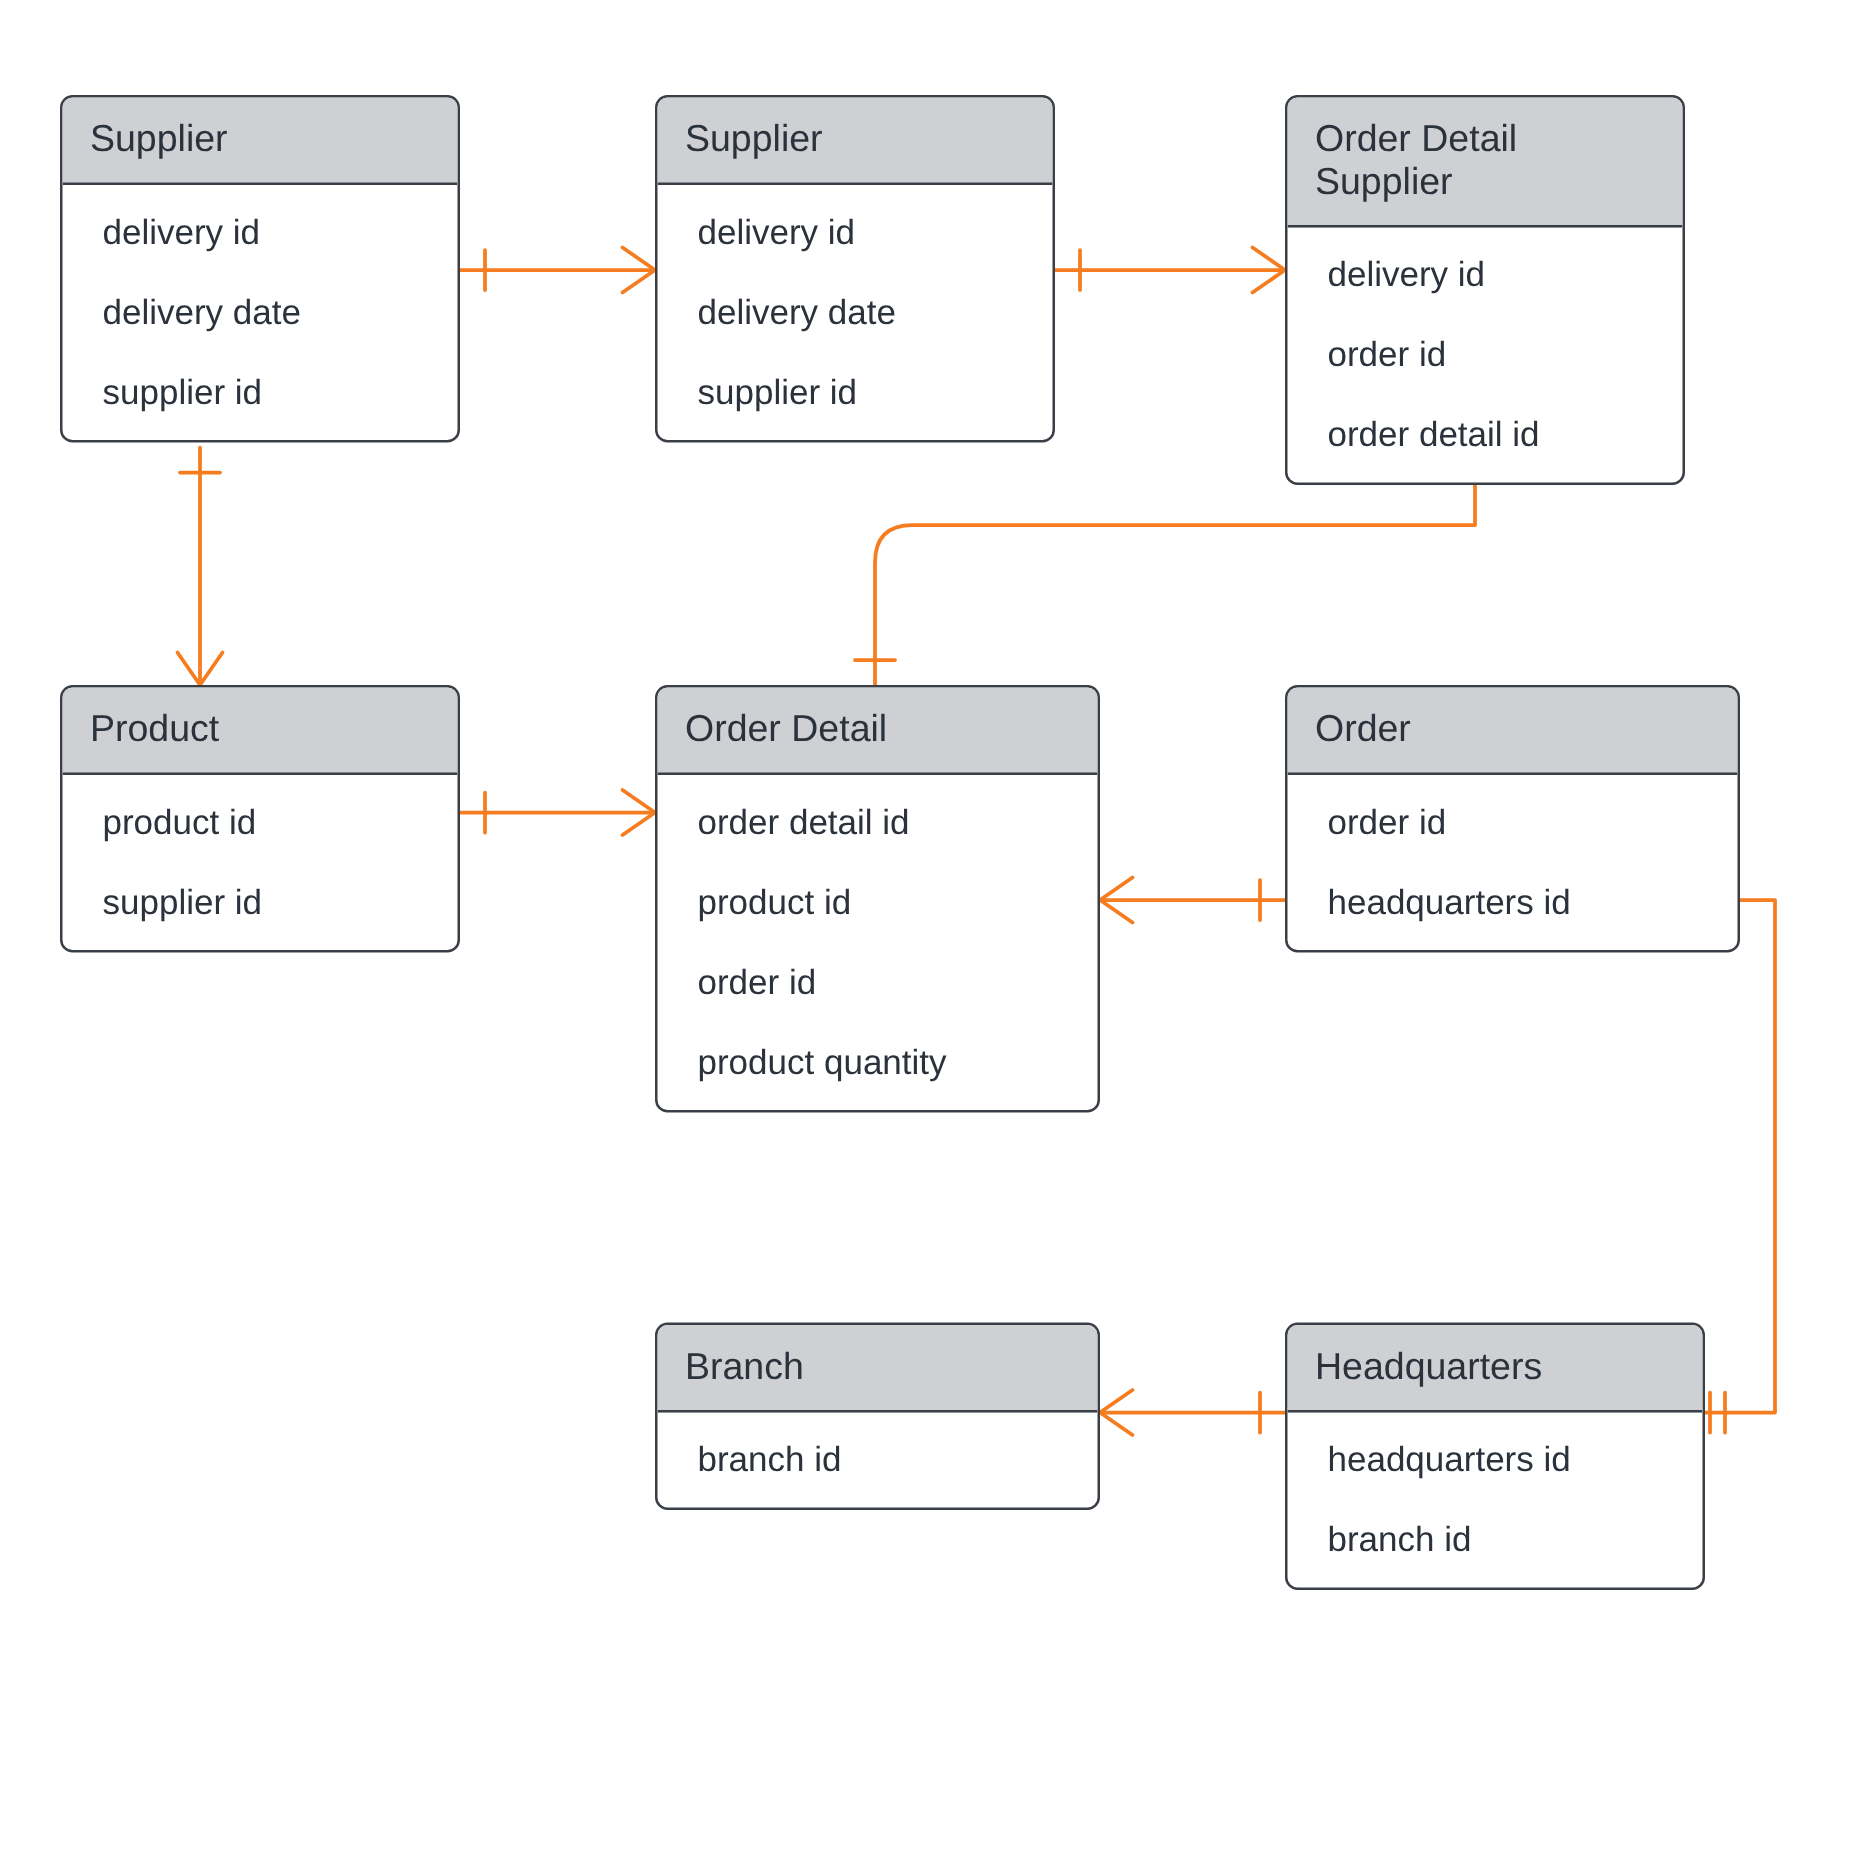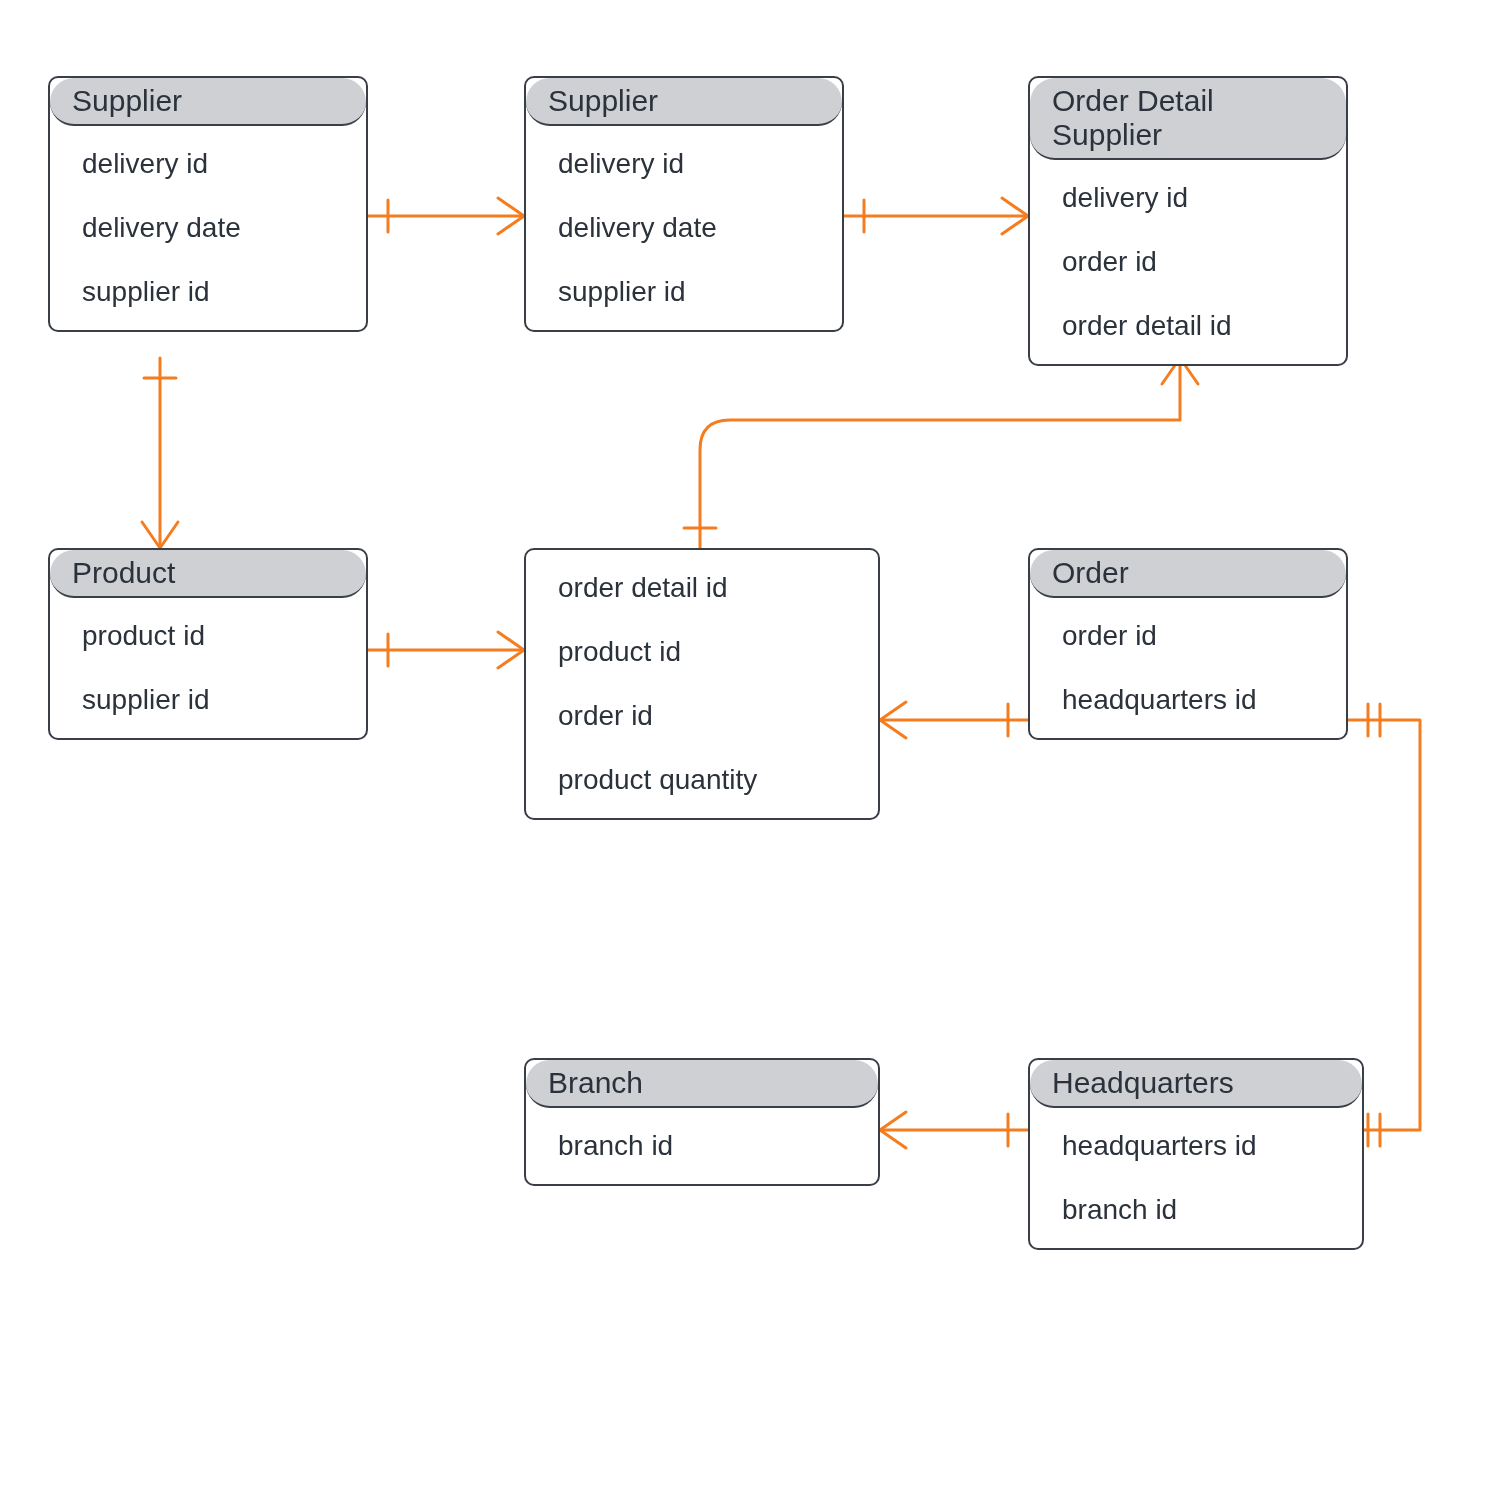--- a/index.html
+++ b/index.html
@@ -21,23 +21,22 @@
     border-radius: 10px;
     background: #ffffff;
     overflow: hidden;
     box-sizing: border-box;
   }
   .entity-header {
     background: #ced0d4;
     color: #2b323b;
     font-size: 30px;
     font-weight: 400;
-    padding: 6px 22px;
+    padding: 17px 22px;
     border-bottom: 2px solid #3a3f47;
-    border-radius: 25px;
   }
   .entity-body {
     padding: 6px 0;
   }
   .entity-row {
     color: #2b323b;
     font-size: 28px;
     padding: 16px 32px;
   }
   svg.connections {
@@ -138,29 +137,30 @@
 
   <div class="entity" style="left:48px; top:548px; width:320px;">
     <div class="entity-header">Product</div>
     <div class="entity-body">
       <div class="entity-row">product id</div>
       <div class="entity-row">supplier id</div>
     </div>
   </div>
 
   <div class="entity" style="left:524px; top:548px; width:356px;">
+    <div class="entity-header">Order Detail</div>
     <div class="entity-body">
       <div class="entity-row">order detail id</div>
       <div class="entity-row">product id</div>
       <div class="entity-row">order id</div>
       <div class="entity-row">product quantity</div>
     </div>
   </div>
 
-  <div class="entity" style="left:1028px; top:548px; width:320px;">
+  <div class="entity" style="left:1028px; top:548px; width:364px;">
     <div class="entity-header">Order</div>
     <div class="entity-body">
       <div class="entity-row">order id</div>
       <div class="entity-row">headquarters id</div>
     </div>
   </div>
 
   <div class="entity" style="left:524px; top:1058px; width:356px;">
     <div class="entity-header">Branch</div>
     <div class="entity-body">

